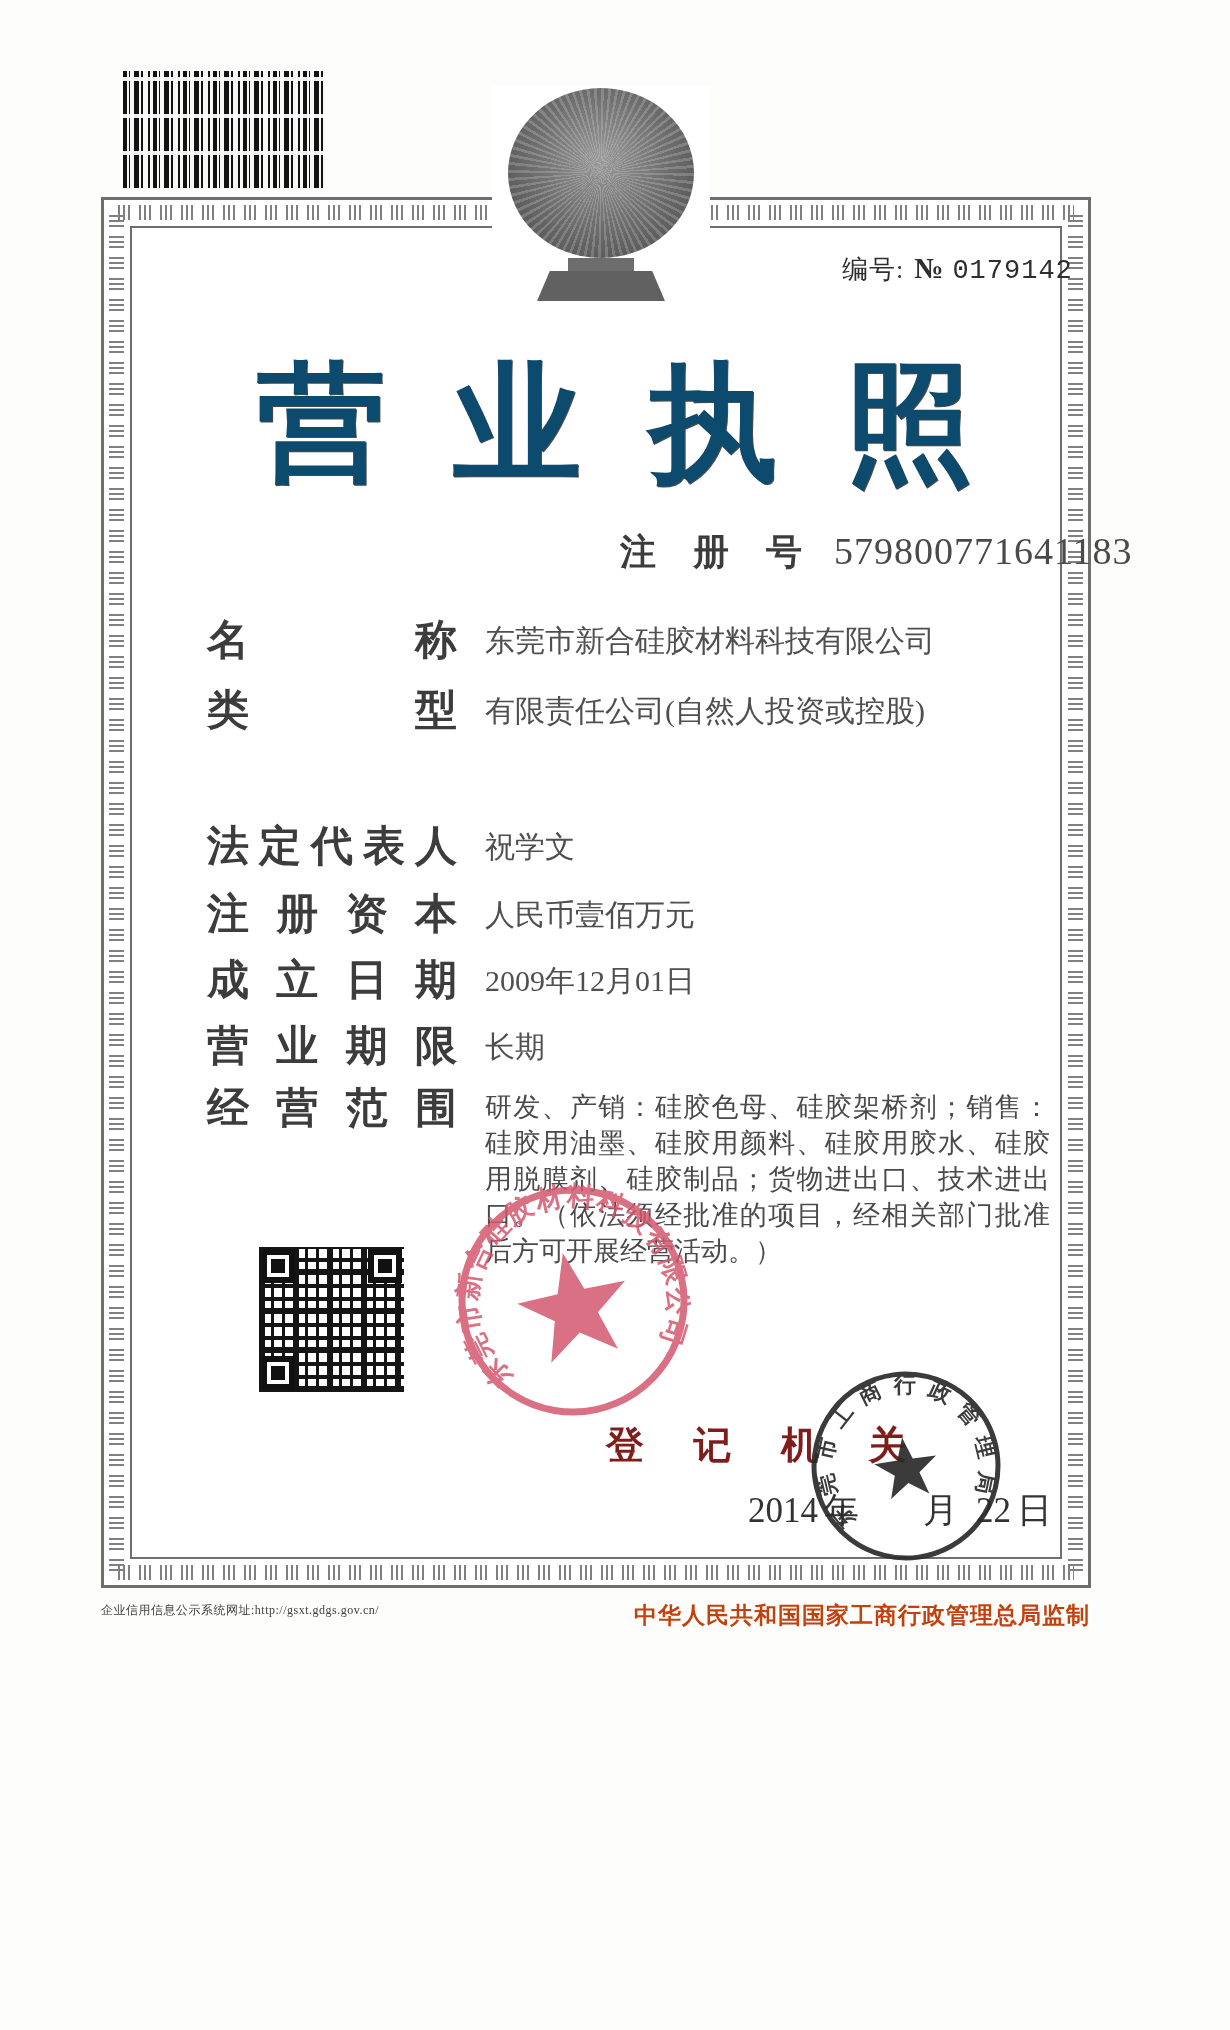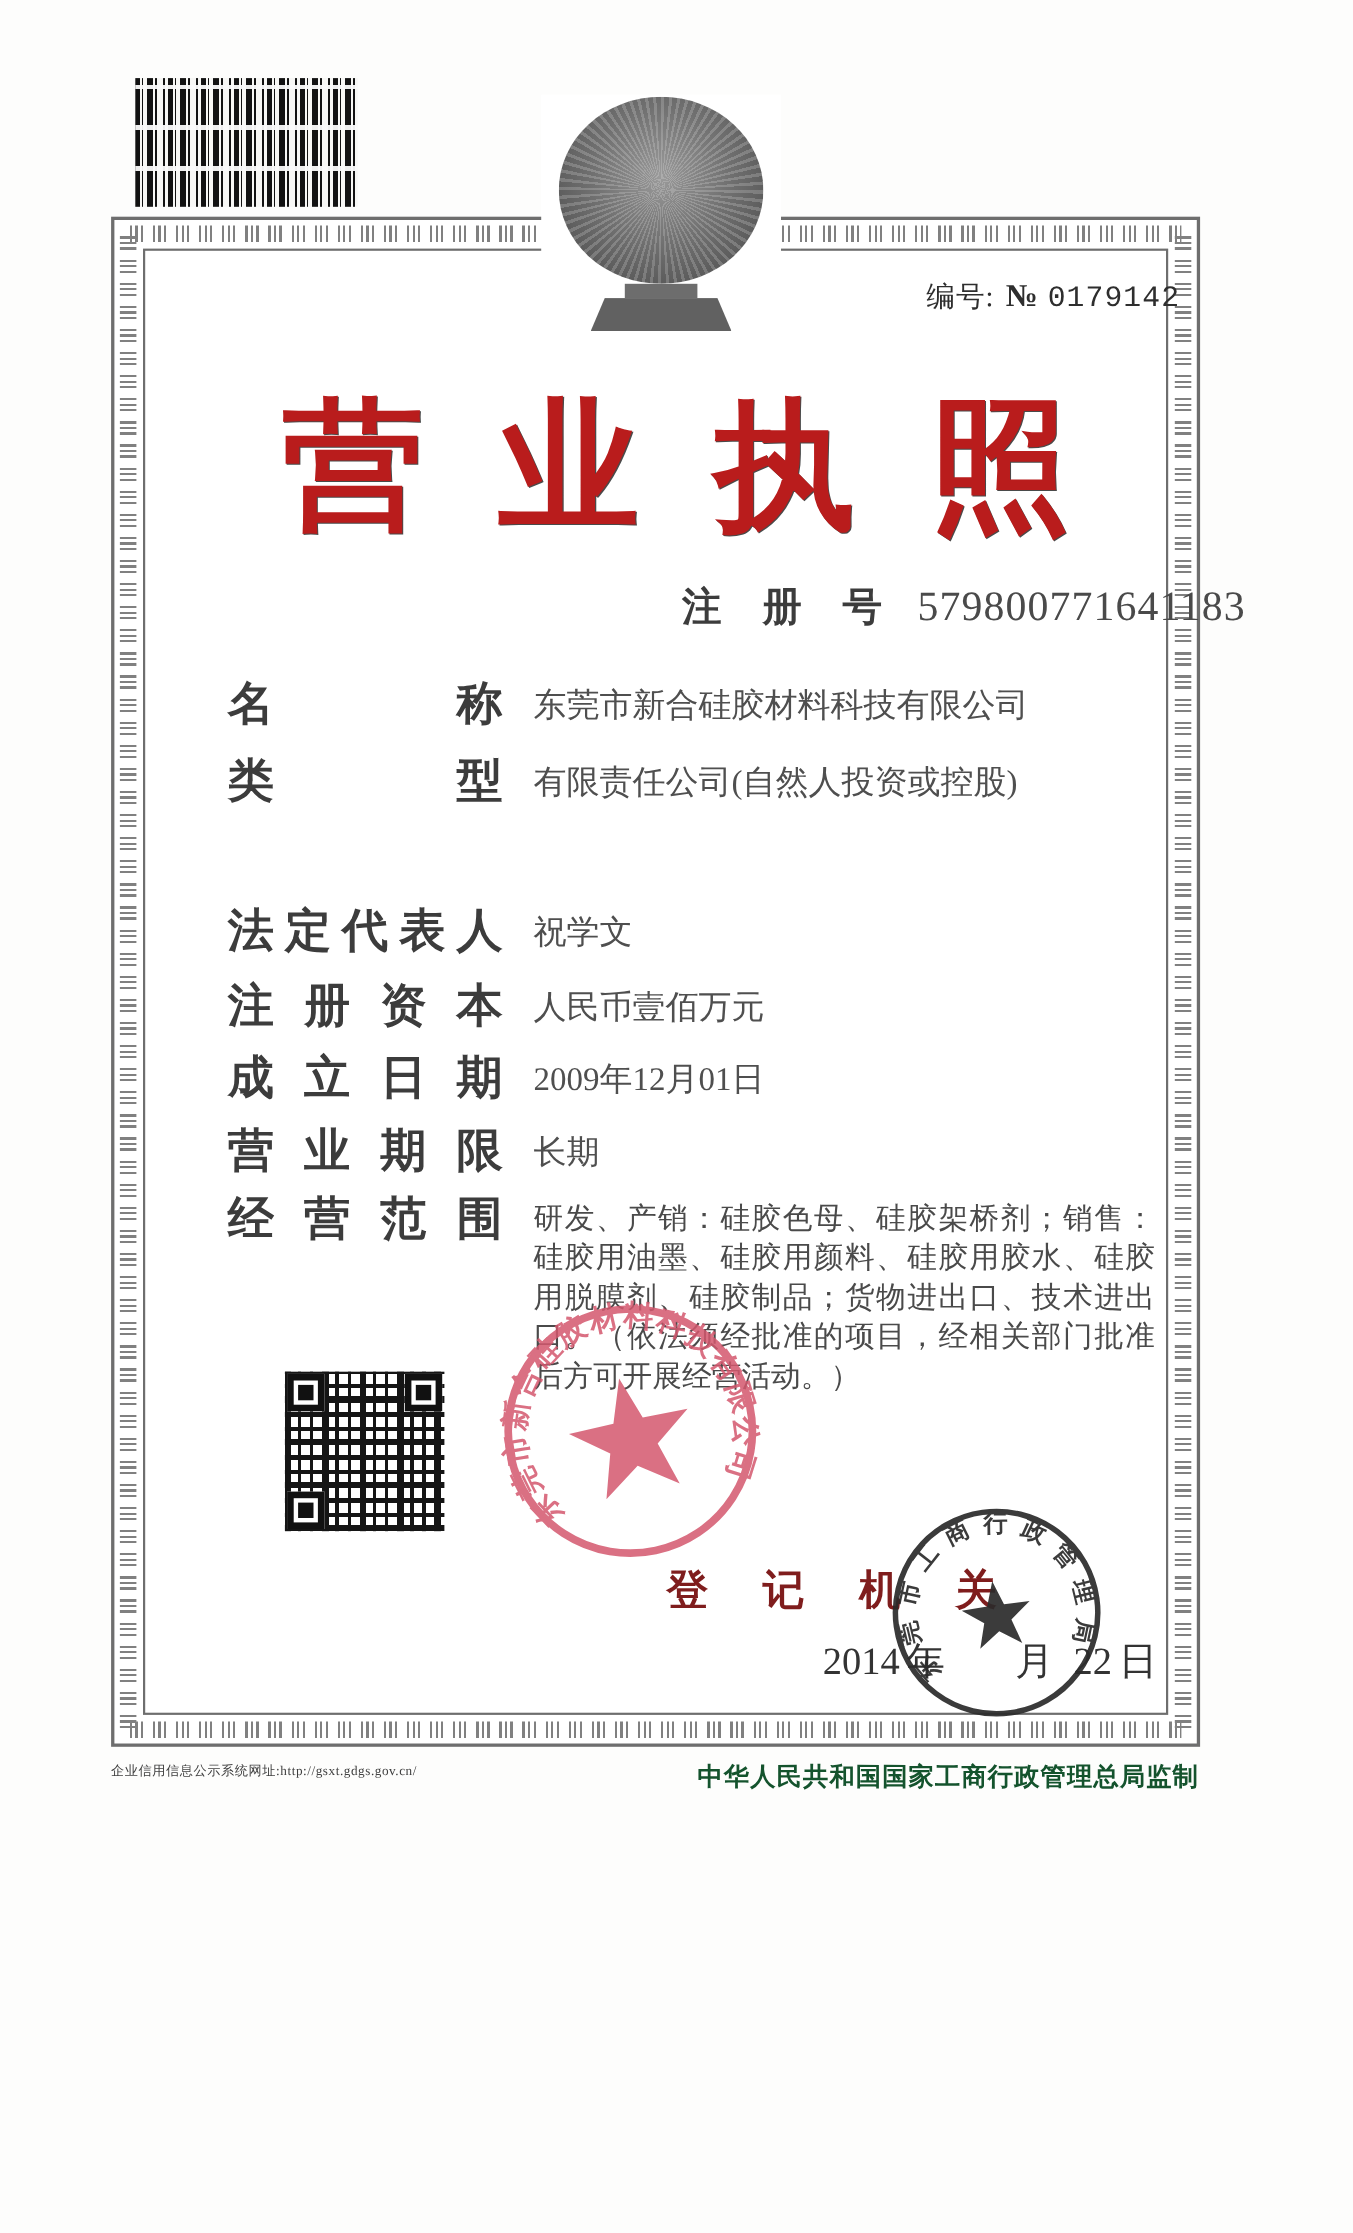--- a/index.html
+++ b/index.html
@@ -32,21 +32,21 @@
       radial-gradient(circle at 50% 42%,#9b9b9b 0%,#717171 45%,#585858 78%,#6c6c6c 100%);}
   .emblem-neck{width:66px;height:13px;background:#6d6d6d;margin:0 auto;}
   .emblem-base{width:128px;height:30px;background:#616161;margin:0 auto;
     clip-path:polygon(10% 0,90% 0,100% 100%,0 100%);}
   
   .serial{position:absolute;left:842px;top:252px;font-size:26px;color:#2e2e2e;letter-spacing:1px;white-space:nowrap;}
   .serial .no-sign{font-weight:bold;font-size:29px;padding:0 8px 0 10px;}
   .serial .digits{font-family:"Liberation Mono","DejaVu Sans Mono",monospace;font-size:27px;}
   
   .title{position:absolute;left:0;right:0;top:338px;text-align:center;
-    font-size:128px;font-weight:900;color:#b91c1c;letter-spacing:68px;text-indent:68px;
+    font-size:128px;font-weight:900;color:#0c4a6e;letter-spacing:68px;text-indent:68px;
     text-shadow:1px 1px 0 #4a4a4a;white-space:nowrap;}
   
   .regline{position:absolute;left:620px;top:528px;white-space:nowrap;color:#3c3c3c;}
   .regline .reg-label{font-size:36px;font-weight:600;letter-spacing:14px;margin-right:18px;}
   .regline .reg-no{font-size:38px;color:#4a4a4a;letter-spacing:1px;}
   
   .row{position:absolute;left:207px;white-space:nowrap;}
   .flabel{display:inline-block;width:250px;font-size:42px;font-weight:600;color:#3c3c3c;
     text-align:justify;text-align-last:justify;vertical-align:top;}
   .fvalue{display:inline-block;margin-left:28px;padding-top:9px;font-size:30px;color:#4f4f4f;vertical-align:top;}
@@ -66,21 +66,21 @@
   .company-seal{position:absolute;left:454px;top:1182px;width:238px;height:238px;opacity:.85;}
   .registrar-stamp{position:absolute;left:808px;top:1368px;width:196px;height:196px;opacity:.92;}
   
   .registrar{position:absolute;left:606px;top:1420px;font-size:38px;font-weight:600;color:#7f1d1d;letter-spacing:20px;white-space:nowrap;}
   .dateline{position:absolute;left:748px;top:1487px;font-size:35px;color:#333;white-space:nowrap;}
   .dateline span{margin-right:6px;}
   .dateline .gap-month{display:inline-block;width:52px;}
   .dateline .gap-day{display:inline-block;width:6px;}
   
   .footer-left{position:absolute;left:101px;top:1602px;font-size:12px;color:#3f3f3f;letter-spacing:.5px;}
-  .footer-right{position:absolute;right:140px;top:1600px;font-size:23px;font-weight:600;color:#14532d;letter-spacing:1px;}
+  .footer-right{position:absolute;right:140px;top:1600px;font-size:23px;font-weight:600;color:#c2410c;letter-spacing:1px;}
 </style>
 </head>
 <body>
 
 <div class="page">
 
   <div class="frame">
     <div class="band band-h band-top"></div>
     <div class="band band-h band-bottom"></div>
     <div class="band band-v band-left"></div>

